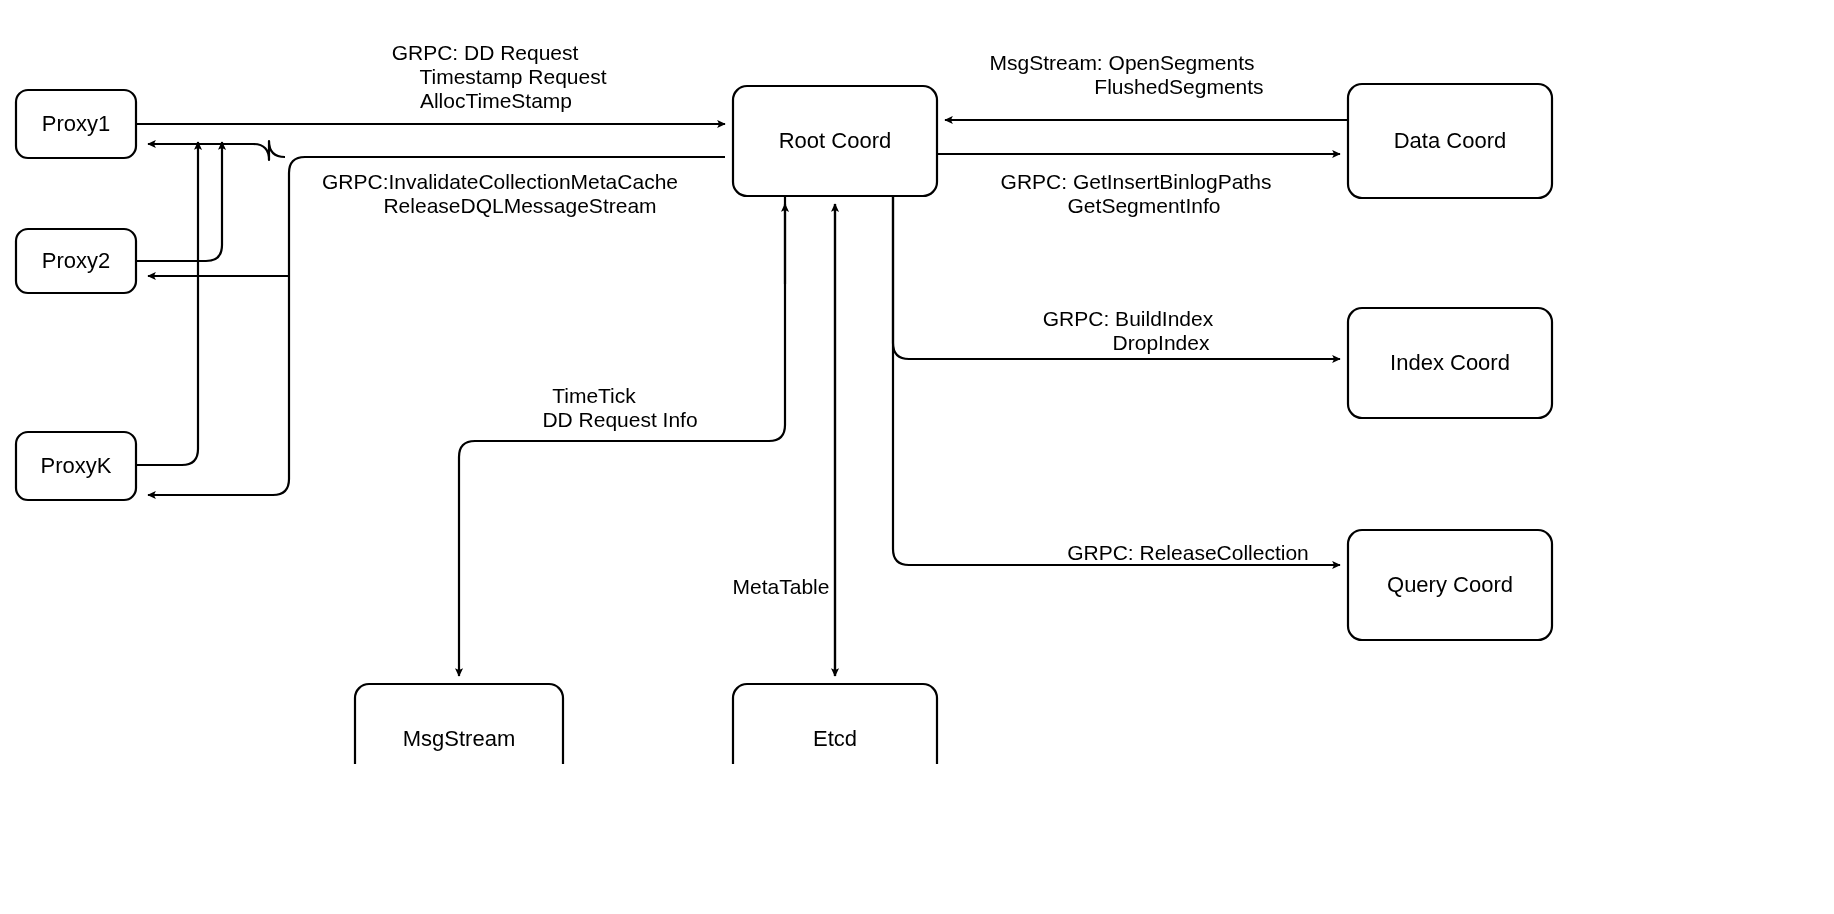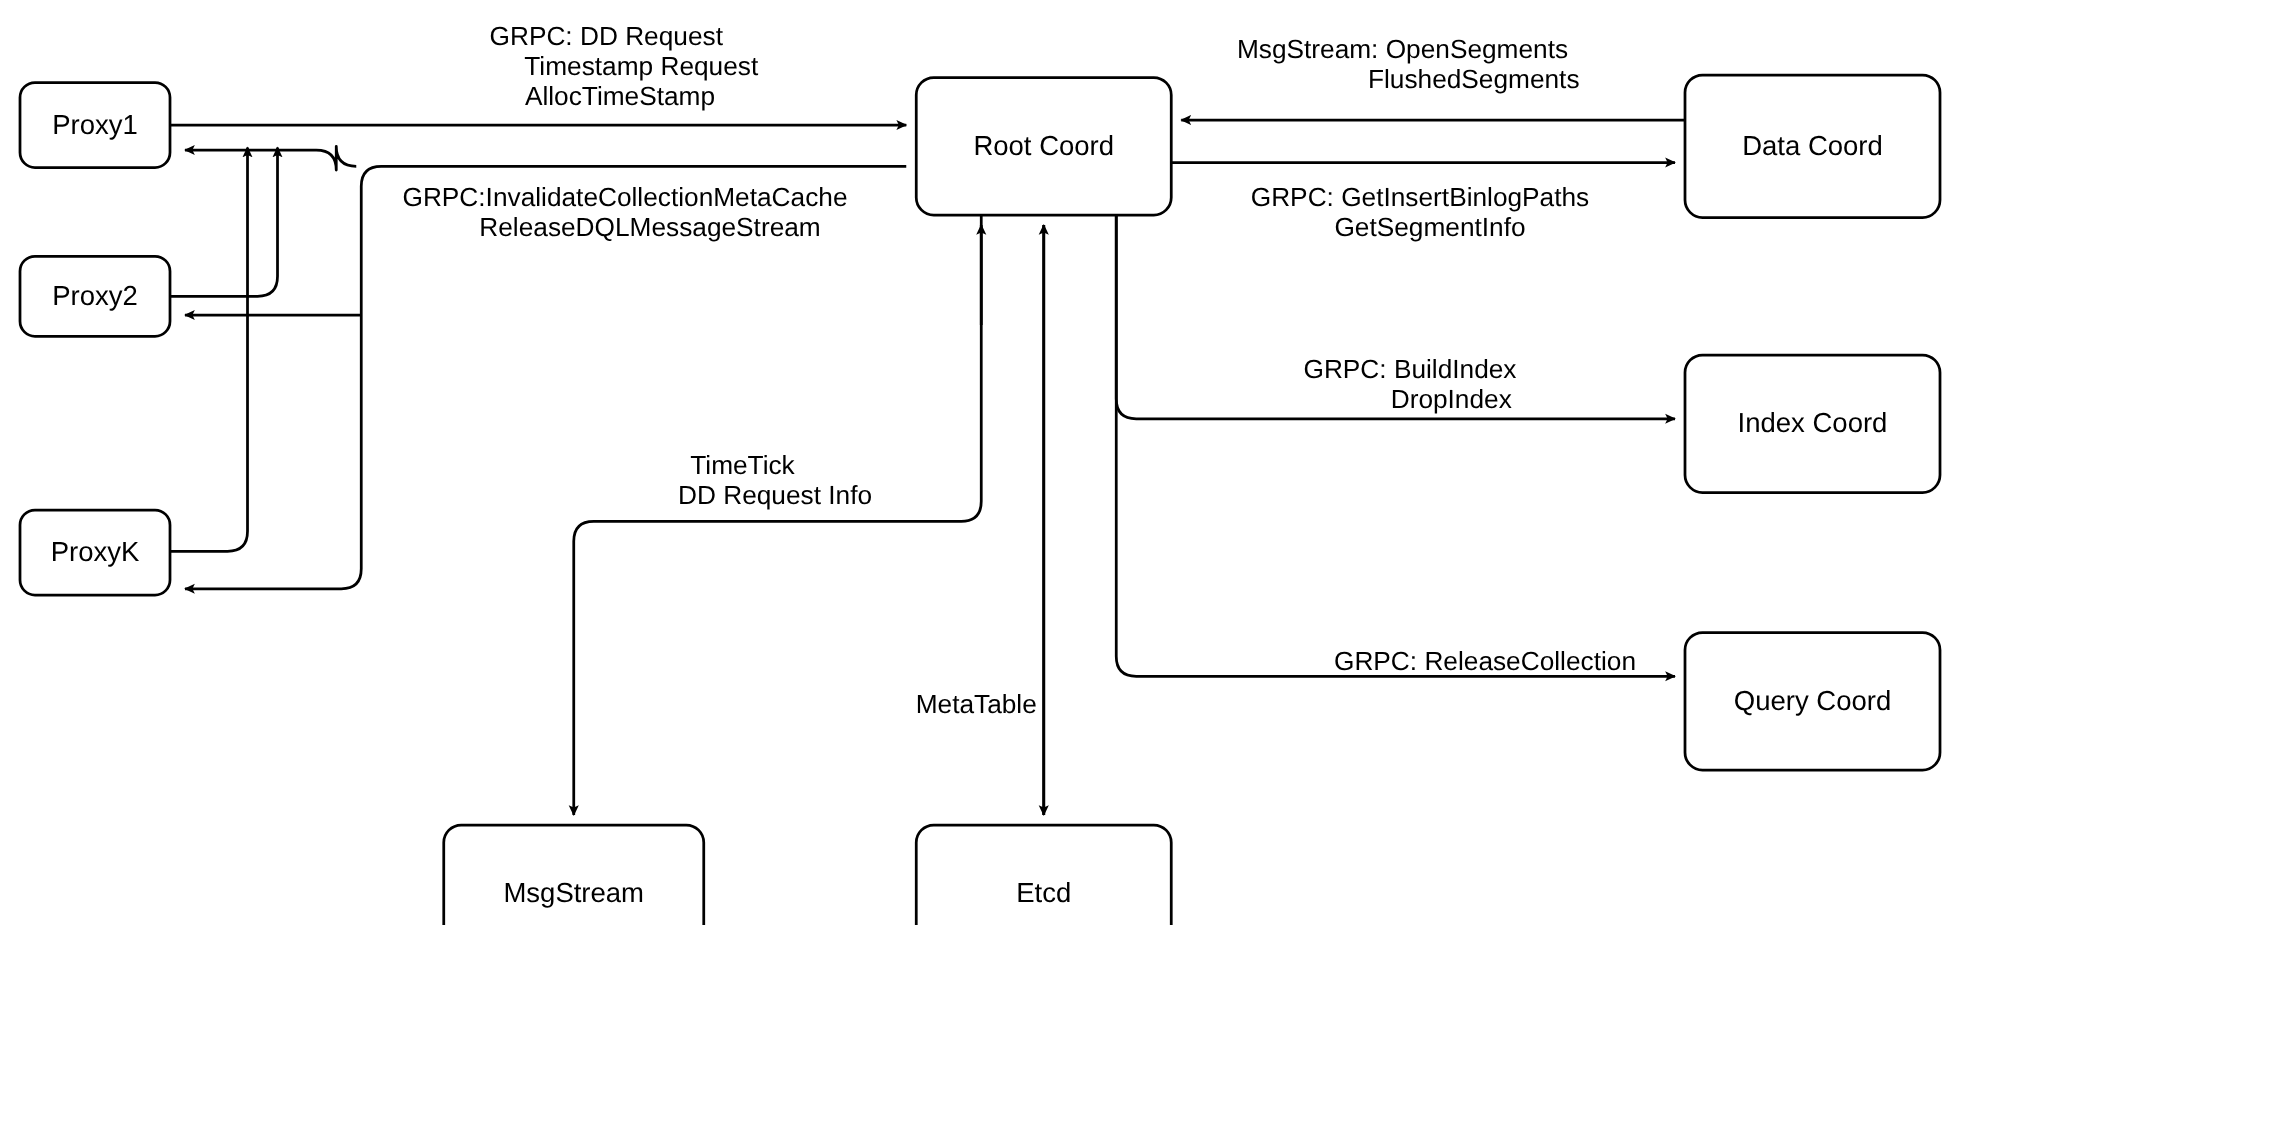--- a/index.html
+++ b/index.html
@@ -7,20 +7,21 @@
     padding: 0;
     background: #ffffff;
   }
   #canvas {
     position: relative;
     width: 1834px;
     height: 740px;
     background: #ffffff;
     font-family: "Liberation Sans", sans-serif;
     overflow: hidden;
+    margin-top: 24px;
   }
   svg#diagram {
     position: absolute;
     left: 0;
     top: 0;
     width: 1834px;
     height: 914px;
   }
   .node-rect {
     fill: #ffffff;

